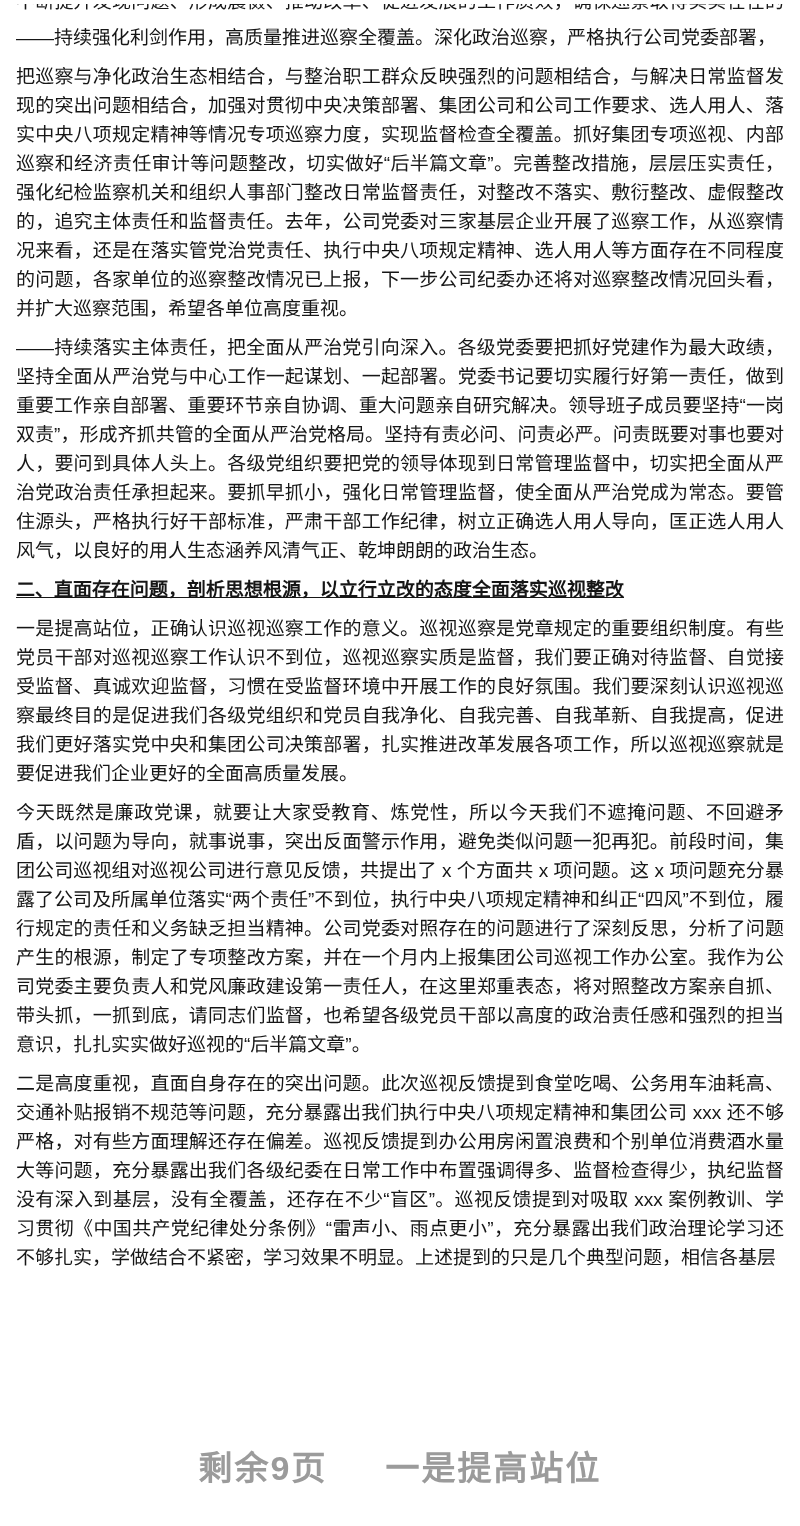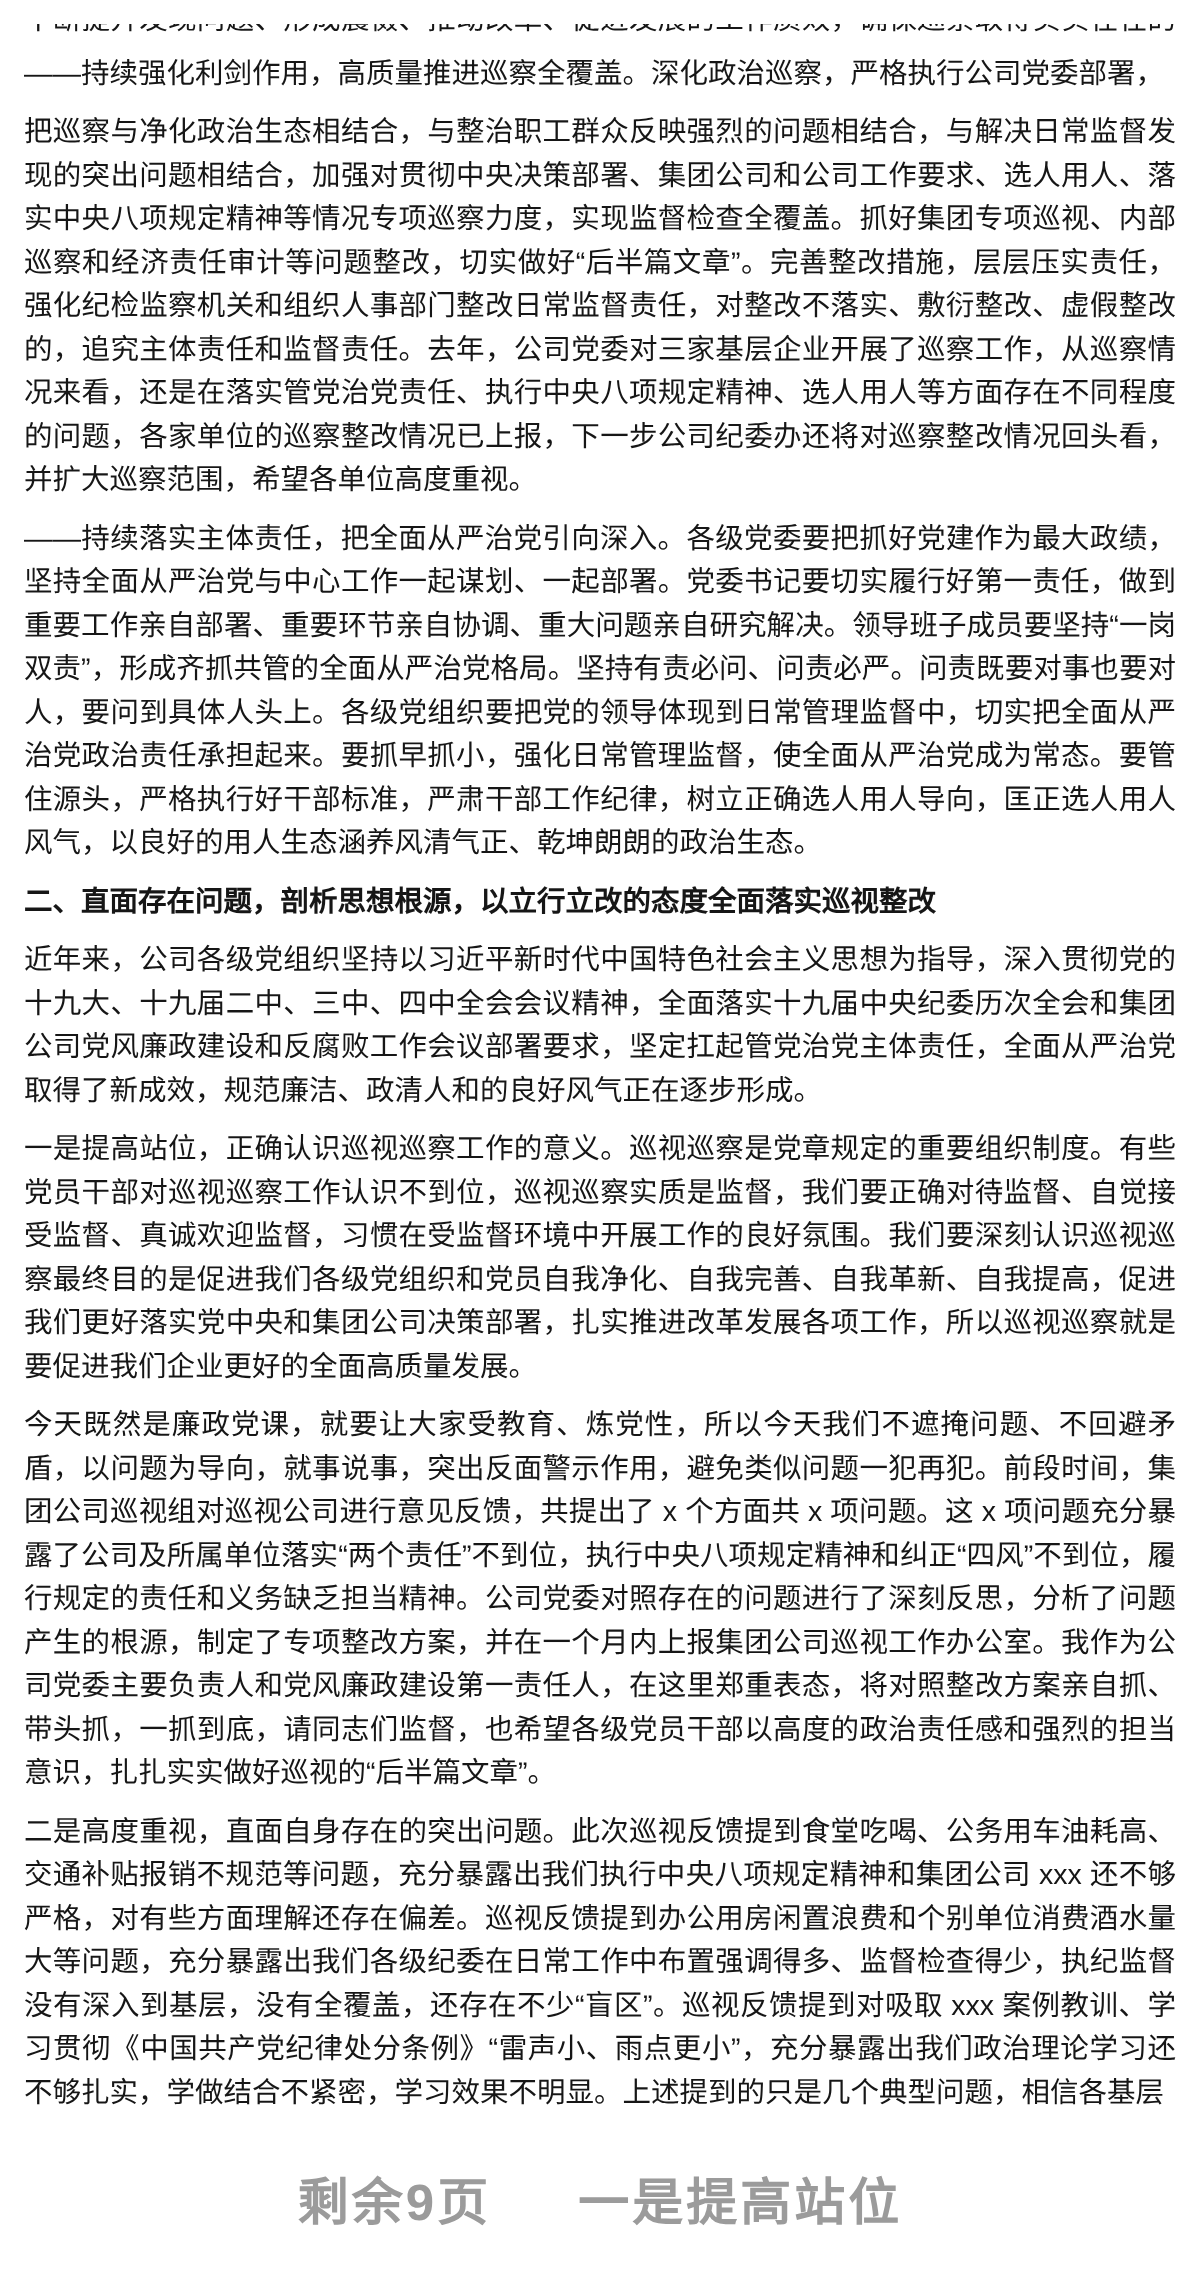--- a/index.html
+++ b/index.html
@@ -5,21 +5,21 @@
   html, body { margin: 0; padding: 0; }
   body {
     width: 800px;
     height: 1526px;
     background: #ffffff;
     position: relative;
     overflow: hidden;
     font-family: "Liberation Sans", "DejaVu Sans", sans-serif;
   }
   .content {
-    padding: 16px 16px;
+    padding: 4px 16px;
     color: #161616;
   }
   p.para {
     margin: 0 0 10px 0;
     font-size: 19px;
     line-height: 29px;
     text-align: justify;
     text-justify: inter-ideograph;
     word-break: break-all;
   }
@@ -27,21 +27,21 @@
   .clip-wrap {
     height: 13px;
     overflow: hidden;
     margin-bottom: 6px;
   }
   .clip-wrap p.para {
     margin: -17px 0 0 0;
   }
   
   .gap-after { margin-bottom: 50px; }
-  p.heading { font-weight: 700; }
+  p.heading { font-weight: 700; text-decoration: underline; }
   .footer {
     position: absolute;
     left: 0; right: 0;
     bottom: 36px;
     text-align: center;
     font-weight: 700;
     font-size: 34px;
     color: #9b9b9b;
     letter-spacing: 2px;
   }
@@ -57,21 +57,20 @@
   </div>
 
   <p class="para gap-after">——持续强化利剑作用，高质量推进巡察全覆盖。深化政治巡察，严格执行公司党委部署，</p>
 
   <p class="para">把巡察与净化政治生态相结合，与整治职工群众反映强烈的问题相结合，与解决日常监督发现的突出问题相结合，加强对贯彻中央决策部署、集团公司和公司工作要求、选人用人、落实中央八项规定精神等情况专项巡察力度，实现监督检查全覆盖。抓好集团专项巡视、内部巡察和经济责任审计等问题整改，切实做好“后半篇文章”。完善整改措施，层层压实责任，强化纪检监察机关和组织人事部门整改日常监督责任，对整改不落实、敷衍整改、虚假整改的，追究主体责任和监督责任。去年，公司党委对三家基层企业开展了巡察工作，从巡察情况来看，还是在落实管党治党责任、执行中央八项规定精神、选人用人等方面存在不同程度的问题，各家单位的巡察整改情况已上报，下一步公司纪委办还将对巡察整改情况回头看，并扩大巡察范围，希望各单位高度重视。</p>
 
   <p class="para">——持续落实主体责任，把全面从严治党引向深入。各级党委要把抓好党建作为最大政绩，坚持全面从严治党与中心工作一起谋划、一起部署。党委书记要切实履行好第一责任，做到重要工作亲自部署、重要环节亲自协调、重大问题亲自研究解决。领导班子成员要坚持“一岗双责”，形成齐抓共管的全面从严治党格局。坚持有责必问、问责必严。问责既要对事也要对人，要问到具体人头上。各级党组织要把党的领导体现到日常管理监督中，切实把全面从严治党政治责任承担起来。要抓早抓小，强化日常管理监督，使全面从严治党成为常态。要管住源头，严格执行好干部标准，严肃干部工作纪律，树立正确选人用人导向，匡正选人用人风气，以良好的用人生态涵养风清气正、乾坤朗朗的政治生态。</p>
 
   <p class="para heading">二、直面存在问题，剖析思想根源，以立行立改的态度全面落实巡视整改</p>
 
-  <p class="para">近年来，公司各级党组织坚持以习近平新时代中国特色社会主义思想为指导，深入贯彻党的十九大、十九届二中、三中、四中全会会议精神，全面落实十九届中央纪委历次全会和集团公司党风廉政建设和反腐败工作会议部署要求，坚定扛起管党治党主体责任，全面从严治党取得了新成效，规范廉洁、政清人和的良好风气正在逐步形成。</p>
 
   <p class="para">一是提高站位，正确认识巡视巡察工作的意义。巡视巡察是党章规定的重要组织制度。有些党员干部对巡视巡察工作认识不到位，巡视巡察实质是监督，我们要正确对待监督、自觉接受监督、真诚欢迎监督，习惯在受监督环境中开展工作的良好氛围。我们要深刻认识巡视巡察最终目的是促进我们各级党组织和党员自我净化、自我完善、自我革新、自我提高，促进我们更好落实党中央和集团公司决策部署，扎实推进改革发展各项工作，所以巡视巡察就是要促进我们企业更好的全面高质量发展。</p>
 
   <p class="para">今天既然是廉政党课，就要让大家受教育、炼党性，所以今天我们不遮掩问题、不回避矛盾，以问题为导向，就事说事，突出反面警示作用，避免类似问题一犯再犯。前段时间，集团公司巡视组对巡视公司进行意见反馈，共提出了 x 个方面共 x 项问题。这 x 项问题充分暴露了公司及所属单位落实“两个责任”不到位，执行中央八项规定精神和纠正“四风”不到位，履行规定的责任和义务缺乏担当精神。公司党委对照存在的问题进行了深刻反思，分析了问题产生的根源，制定了专项整改方案，并在一个月内上报集团公司巡视工作办公室。我作为公司党委主要负责人和党风廉政建设第一责任人，在这里郑重表态，将对照整改方案亲自抓、带头抓，一抓到底，请同志们监督，也希望各级党员干部以高度的政治责任感和强烈的担当意识，扎扎实实做好巡视的“后半篇文章”。</p>
 
   <p class="para">二是高度重视，直面自身存在的突出问题。此次巡视反馈提到食堂吃喝、公务用车油耗高、交通补贴报销不规范等问题，充分暴露出我们执行中央八项规定精神和集团公司 xxx 还不够严格，对有些方面理解还存在偏差。巡视反馈提到办公用房闲置浪费和个别单位消费酒水量大等问题，充分暴露出我们各级纪委在日常工作中布置强调得多、监督检查得少，执纪监督没有深入到基层，没有全覆盖，还存在不少“盲区”。巡视反馈提到对吸取 xxx 案例教训、学习贯彻《中国共产党纪律处分条例》“雷声小、雨点更小”，充分暴露出我们政治理论学习还不够扎实，学做结合不紧密，学习效果不明显。上述提到的只是几个典型问题，相信各基层</p>
 
 </div>
 
 <div class="footer">

